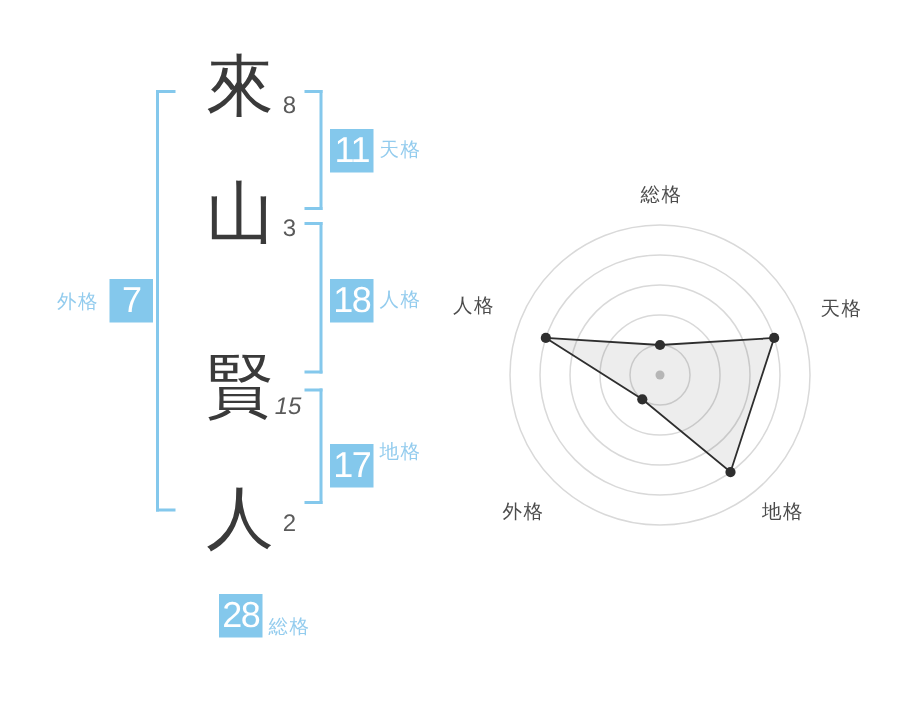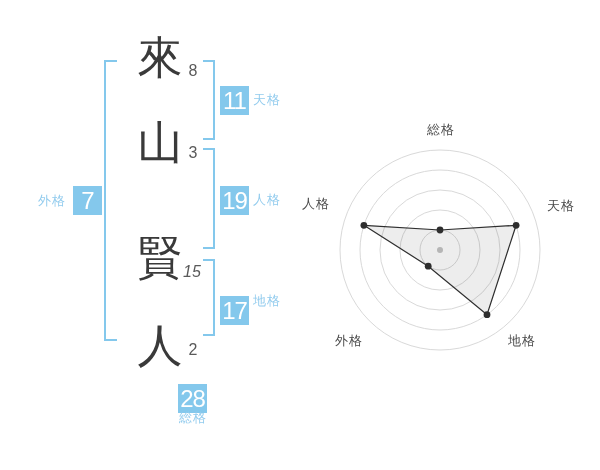--- a/index.html
+++ b/index.html
@@ -96,30 +96,30 @@
   <div class="stroke-count" style="left:193px; top:350px;">2</div>
 
   <div class="bracket bracket-left" style="left:104px; top:60px;  height:281px;"></div>
   <div class="bracket bracket-right" style="left:203px; top:60px;  height:80px;"></div>
   <div class="bracket bracket-right" style="left:203px; top:148px; height:101px;"></div>
   <div class="bracket bracket-right" style="left:203px; top:259px; height:77px;"></div>
 
   <div class="badge" style="left:220px; top:86px;">11</div>
   <div class="badge-label" style="left:253px; top:93px;">天格</div>
 
-  <div class="badge" style="left:220px; top:186px;">19</div>
+  <div class="badge" style="left:220px; top:186px;">18</div>
   <div class="badge-label" style="left:253px; top:193px;">人格</div>
 
   <div class="badge" style="left:220px; top:286px;margin-top:10px;">17</div>
   <div class="badge-label" style="left:253px; top:294px;">地格</div>
 
   <div class="badge" style="left:73px; top:186px;">7</div>
   <div class="badge-label" style="left:38px; top:194px;">外格</div>
 
-  <div class="badge" style="left:146px; top:384px;margin-left:32px;">28</div>
+  <div class="badge" style="left:146px; top:396px;">28</div>
   <div class="badge-label" style="left:179px; top:411px;">総格</div>
 
   <svg class="radar-svg" width="210" height="210" viewBox="0 0 210 210">
       <circle class="ring" cx="105" cy="105" r="20.0"></circle>
       <circle class="ring" cx="105" cy="105" r="40.0"></circle>
       <circle class="ring" cx="105" cy="105" r="60.0"></circle>
       <circle class="ring" cx="105" cy="105" r="80.0"></circle>
       <circle class="ring" cx="105" cy="105" r="100.0"></circle>
       <circle class="center-dot" cx="105" cy="105" r="3"></circle>
       <polygon class="series" points="105.0,85.0 181.1,80.3 152.0,169.7 93.2,121.2 28.9,80.3"></polygon>

